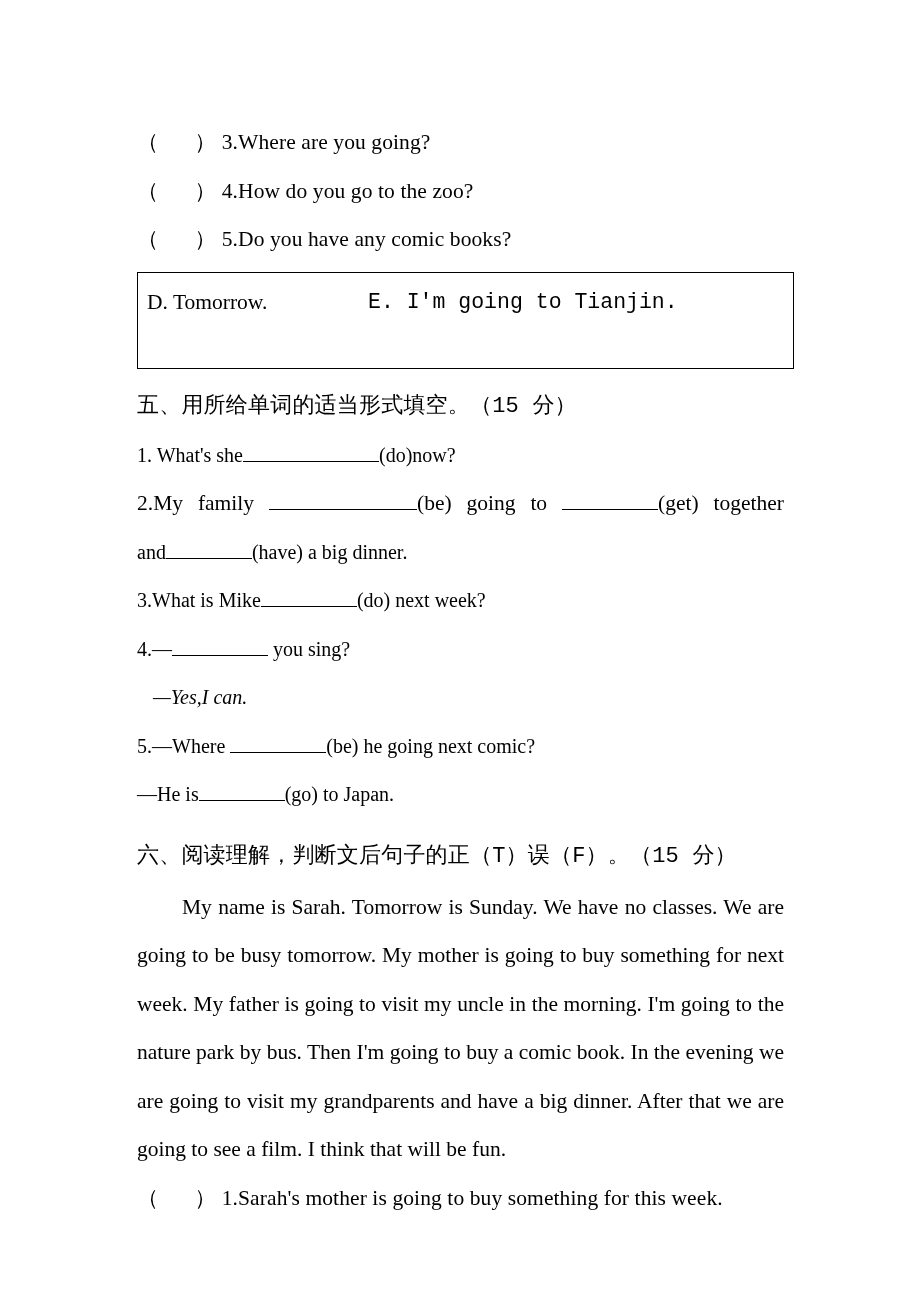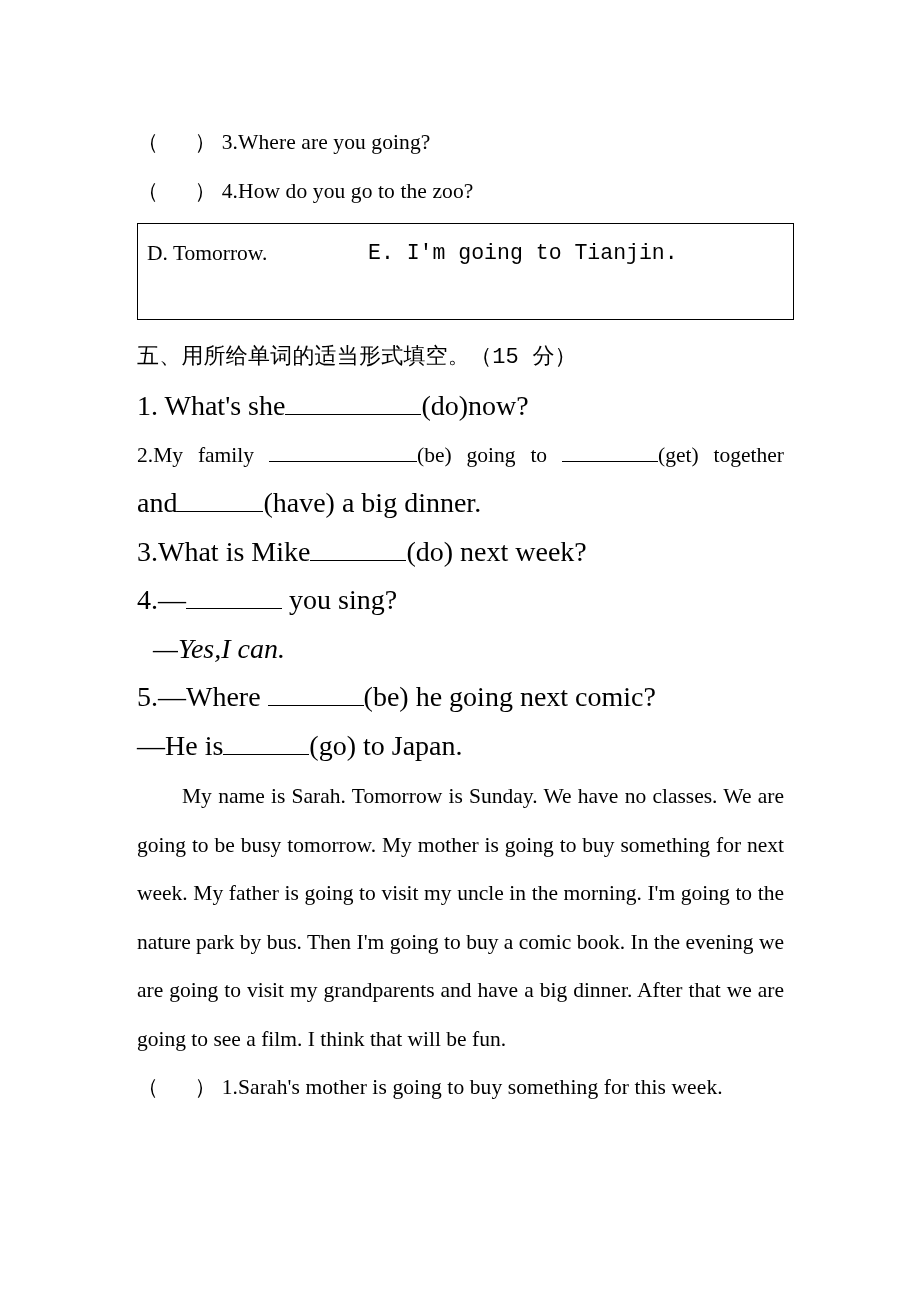--- a/index.html
+++ b/index.html
@@ -70,21 +70,21 @@
     font-size: 22px;
     line-height: 48px;
     margin-top: 14px;
     white-space: pre;
     font-family: Liberation Mono, monospace;
     letter-spacing: 0.2px;
   }
 
   
   .fib {
-    font-size: 28px;
+    font-size: 20px;
     line-height: 48.5px;
     white-space: pre;
   }
   .fib-just {
     font-size: 21.5px;
     line-height: 48.5px;
     text-align: justify;
     text-align-last: justify;
     width: 647px;
   }
@@ -119,20 +119,21 @@
 <body>
 
 <div class="page">
 
   <div>
 
     <div class="qline"><span class="paren">（</span><span class="gap"></span><span class="paren">）</span> <span>3.Where are you going?</span></div>
 
     <div class="qline"><span class="paren">（</span><span class="gap"></span><span class="paren">）</span> <span>4.How do you go to the zoo?</span></div>
 
+    <div class="qline"><span class="paren">（</span><span class="gap"></span><span class="paren">）</span> <span>5.Do you have any comic books?</span></div>
   </div>
 
   <div class="choice-box">
     <div class="choice-row">
       <span class="choice-cell c-d">D. Tomorrow.</span>
       <span class="choice-cell c-e">E. I'm going to Tianjin.</span>
     </div>
   </div>
 
   <div class="section-heading">五、用所给单词的适当形式填空。（15 分）</div>
@@ -146,18 +147,19 @@
   <div class="fib"><span>3.What is Mike</span><span class="blank b-md"></span><span>(do) next week?</span></div>
 
   <div class="fib"><span>4.—</span><span class="blank b-md"></span><span> you sing?</span></div>
 
   <div class="fib indent-1">—Yes,I can.</div>
 
   <div class="fib"><span>5.—Where </span><span class="blank b-md"></span><span>(be) he going next comic?</span></div>
 
   <div class="fib"><span>—He is</span><span class="blank b-sm"></span><span>(go) to Japan.</span></div>
 
+  <div class="section-heading">六、阅读理解，判断文后句子的正（T）误（F）。（15 分）</div>
 
   <div class="passage"><span class="lead">My name is Sarah. Tomorrow is Sunday. We have no classes. We are going to be busy tomorrow. My mother is going to buy something for next week. My father is going to visit my uncle in the morning. I'm going to the nature park by bus. Then I'm going to buy a comic book. In the evening we are going to visit my grandparents and have a big dinner. After that we are going to see a film. I think that will be fun.</span></div>
 
   <div class="qline"><span class="paren">（</span><span class="gap"></span><span class="paren">）</span> <span>1.Sarah's mother is going to buy something for this week.</span></div>
 
 </div>
 
 </body></html>

